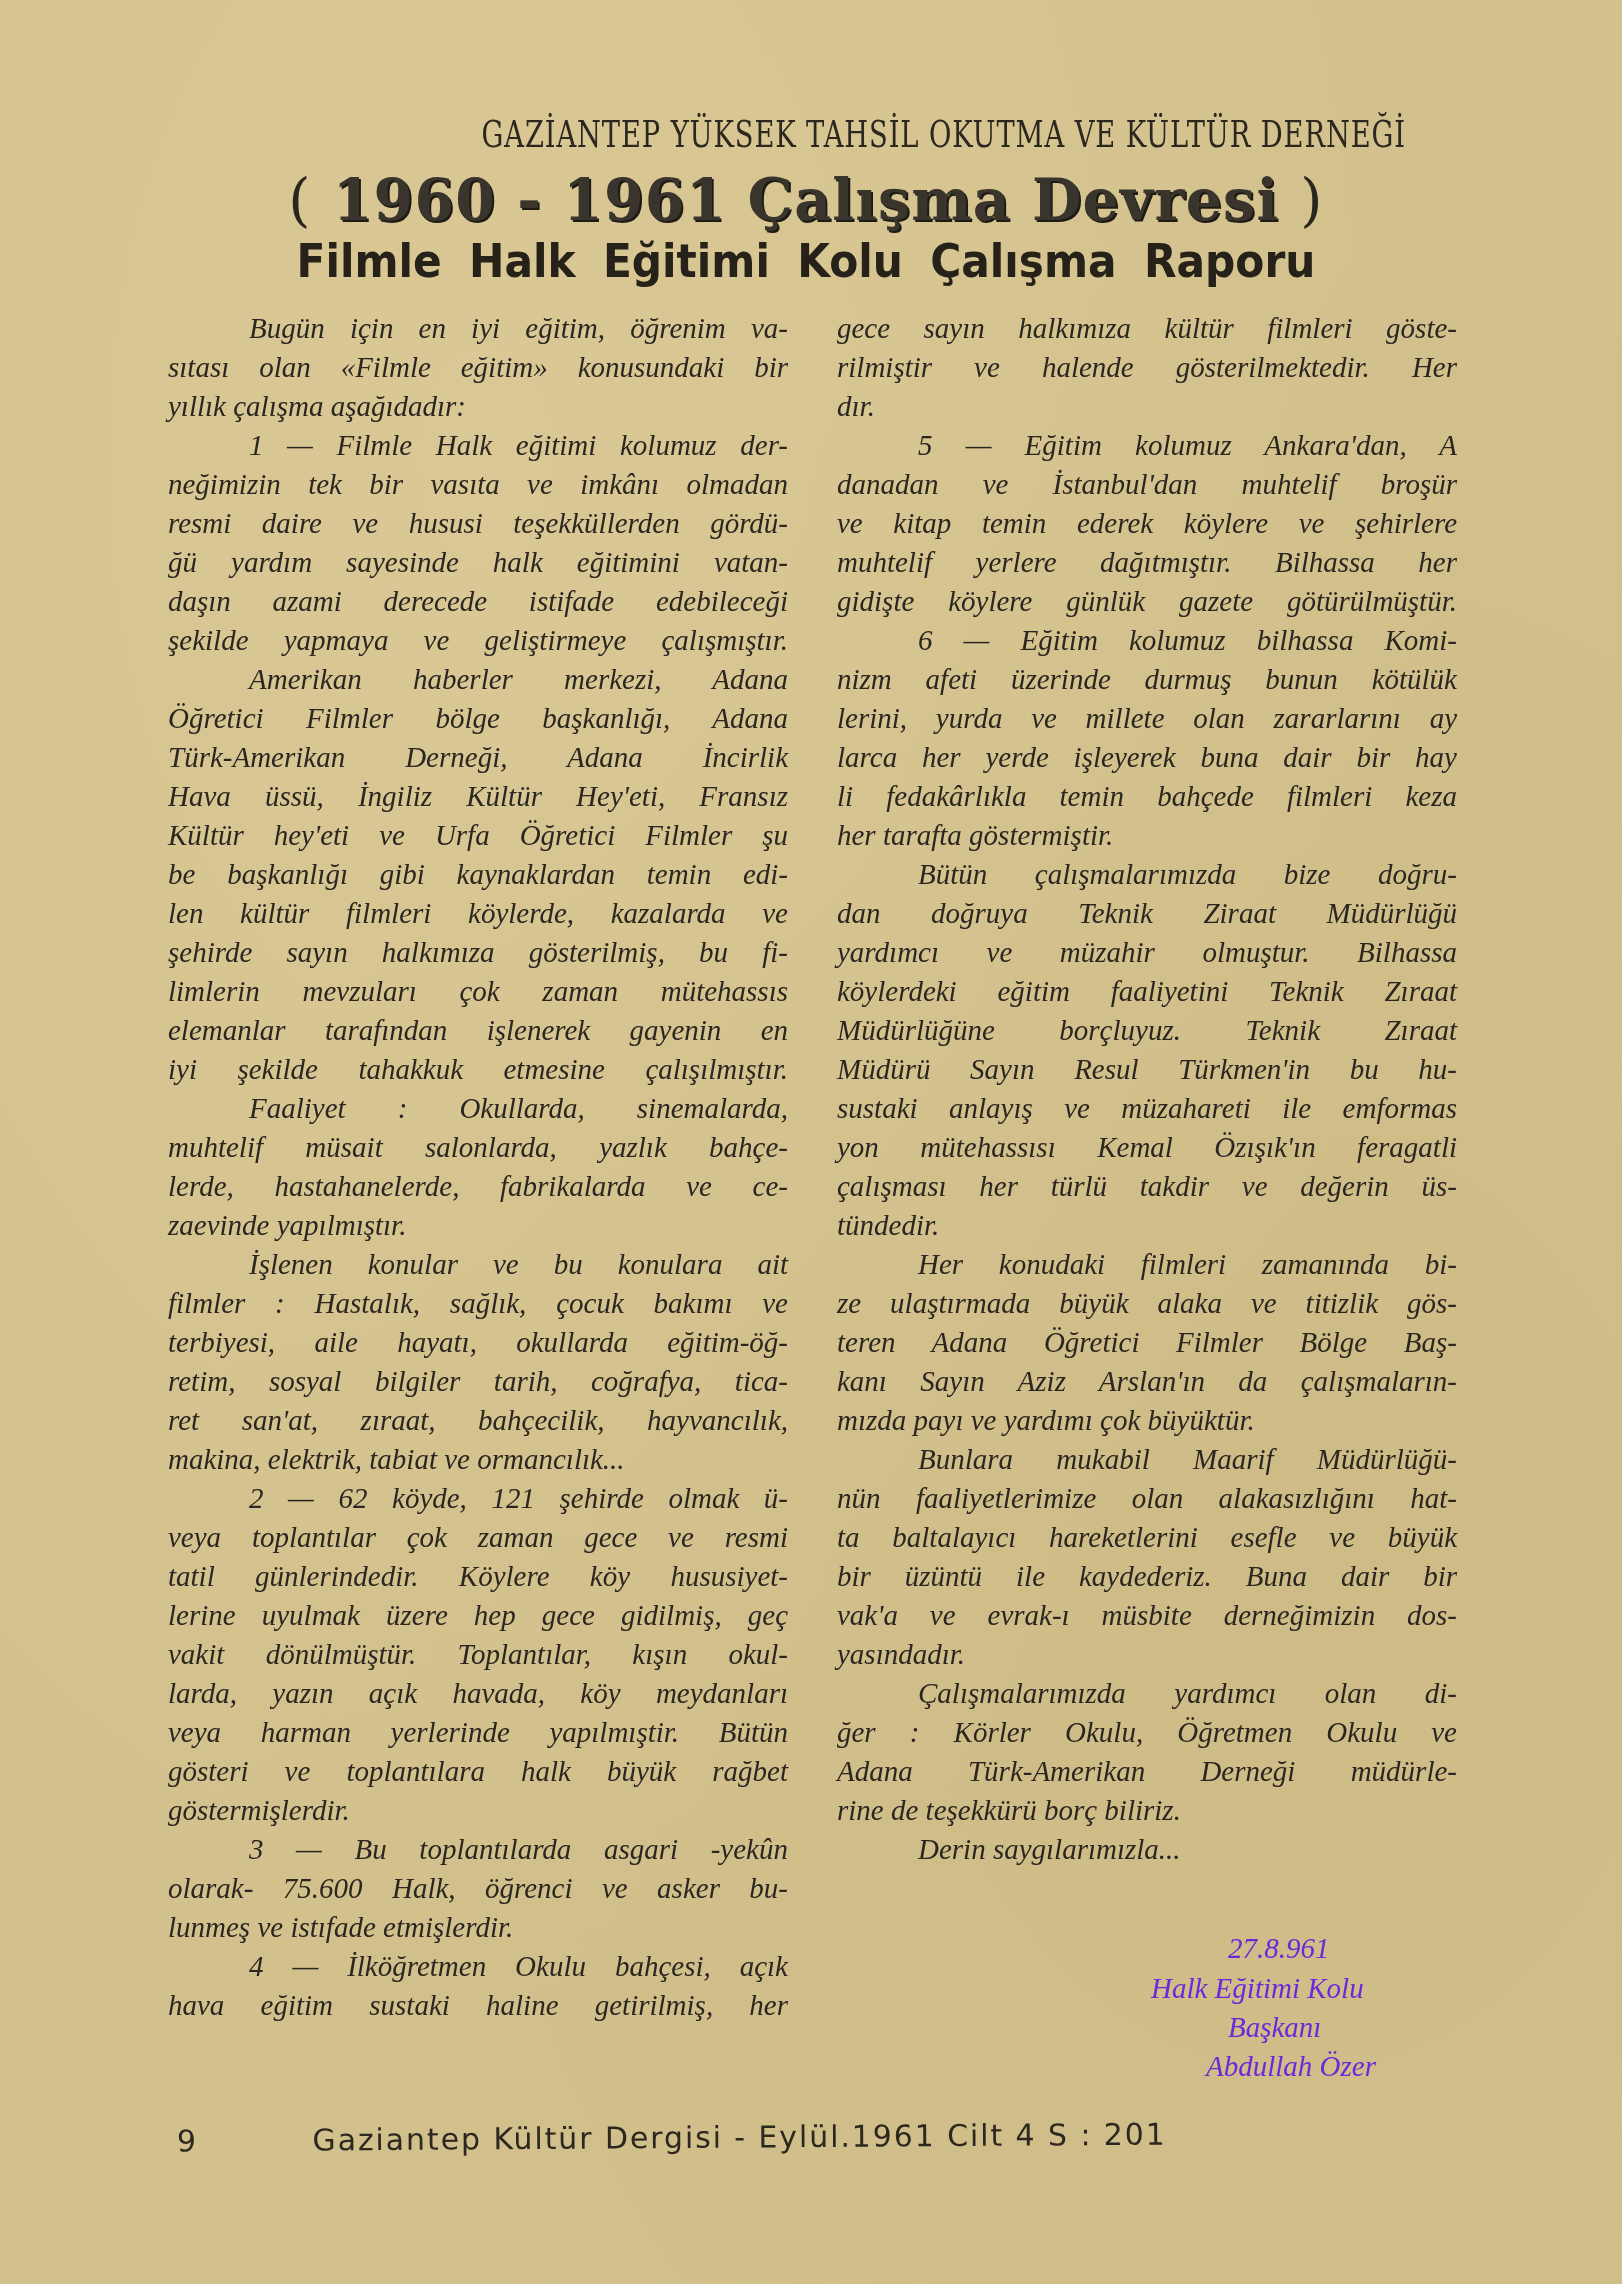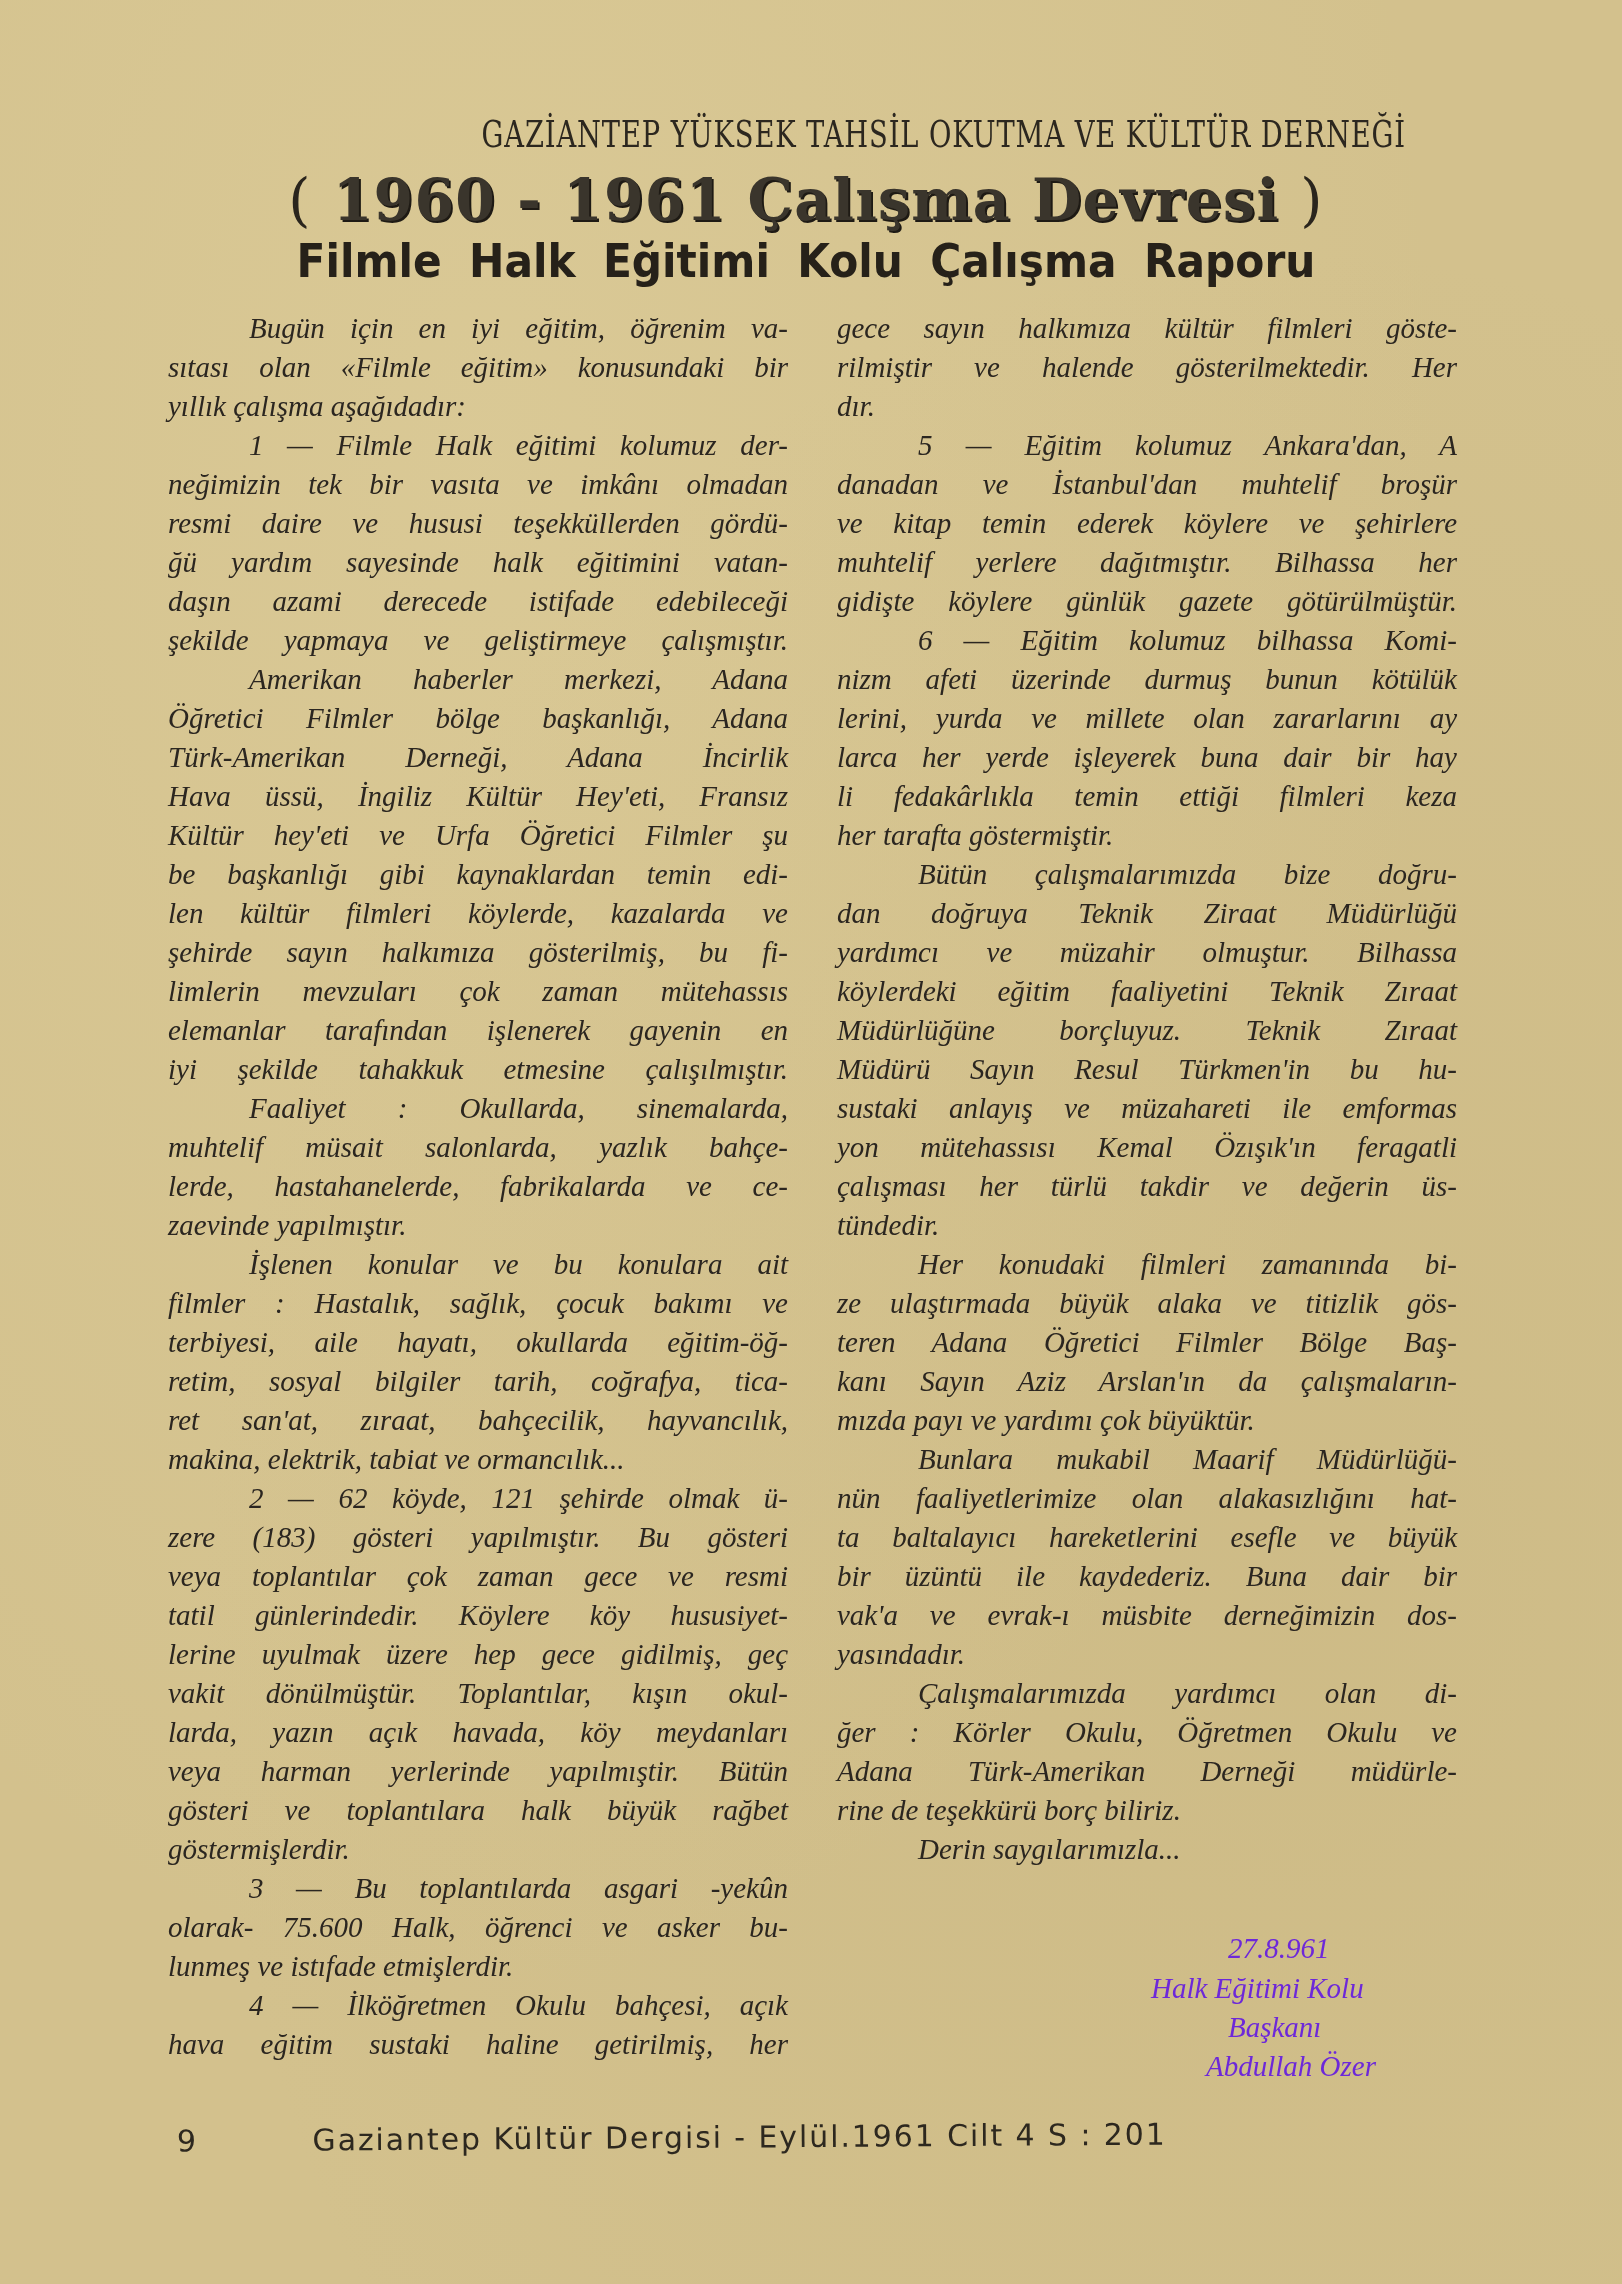--- a/index.html
+++ b/index.html
@@ -97,21 +97,20 @@
       <span class="line">muhtelif müsait salonlarda, yazlık bahçe-</span>
       <span class="line">lerde, hastahanelerde, fabrikalarda ve ce-</span>
       <span class="line last">zaevinde yapılmıştır.</span>
       <span class="line ind">İşlenen konular ve bu konulara ait</span>
       <span class="line">filmler : Hastalık, sağlık, çocuk bakımı ve</span>
       <span class="line">terbiyesi, aile hayatı, okullarda eğitim-öğ-</span>
       <span class="line">retim, sosyal bilgiler tarih, coğrafya, tica-</span>
       <span class="line">ret san'at, zıraat, bahçecilik, hayvancılık,</span>
       <span class="line last">makina, elektrik, tabiat ve ormancılık...</span>
       <span class="line ind">2 — 62 köyde, 121 şehirde olmak ü-</span>
-      <span class="line">zere (183) gösteri yapılmıştır. Bu gösteri</span>
       <span class="line">veya toplantılar çok zaman gece ve resmi</span>
       <span class="line">tatil günlerindedir. Köylere köy hususiyet-</span>
       <span class="line">lerine uyulmak üzere hep gece gidilmiş, geç</span>
       <span class="line">vakit dönülmüştür. Toplantılar, kışın okul-</span>
       <span class="line">larda, yazın açık havada, köy meydanları</span>
       <span class="line">veya harman yerlerinde yapılmıştir. Bütün</span>
       <span class="line">gösteri ve toplantılara halk büyük rağbet</span>
       <span class="line last">göstermişlerdir.</span>
       <span class="line ind">3 — Bu toplantılarda asgari -yekûn</span>
       <span class="line">olarak- 75.600 Halk, öğrenci ve asker bu-</span>
@@ -125,21 +124,21 @@
       <span class="line last">dır.</span>
       <span class="line ind">5 — Eğitim kolumuz Ankara'dan, A</span>
       <span class="line">danadan ve İstanbul'dan muhtelif broşür</span>
       <span class="line">ve kitap temin ederek köylere ve şehirlere</span>
       <span class="line">muhtelif yerlere dağıtmıştır. Bilhassa her</span>
       <span class="line">gidişte köylere günlük gazete götürülmüştür.</span>
       <span class="line ind">6 — Eğitim kolumuz bilhassa Komi-</span>
       <span class="line">nizm afeti üzerinde durmuş bunun kötülük</span>
       <span class="line">lerini, yurda ve millete olan zararlarını ay</span>
       <span class="line">larca her yerde işleyerek buna dair bir hay</span>
-      <span class="line">li fedakârlıkla temin ettiği filmleri keza</span>
+      <span class="line">li fedakârlıkla temin bahçede filmleri keza</span>
       <span class="line last">her tarafta göstermiştir.</span>
       <span class="line ind">Bütün çalışmalarımızda bize doğru-</span>
       <span class="line">dan doğruya Teknik Ziraat Müdürlüğü</span>
       <span class="line">yardımcı ve müzahir olmuştur. Bilhassa</span>
       <span class="line">köylerdeki eğitim faaliyetini Teknik Zıraat</span>
       <span class="line">Müdürlüğüne borçluyuz. Teknik Zıraat</span>
       <span class="line">Müdürü Sayın Resul Türkmen'in bu hu-</span>
       <span class="line">sustaki anlayış ve müzahareti ile emformas</span>
       <span class="line">yon mütehassısı Kemal Özışık'ın feragatli</span>
       <span class="line">çalışması her türlü takdir ve değerin üs-</span>

